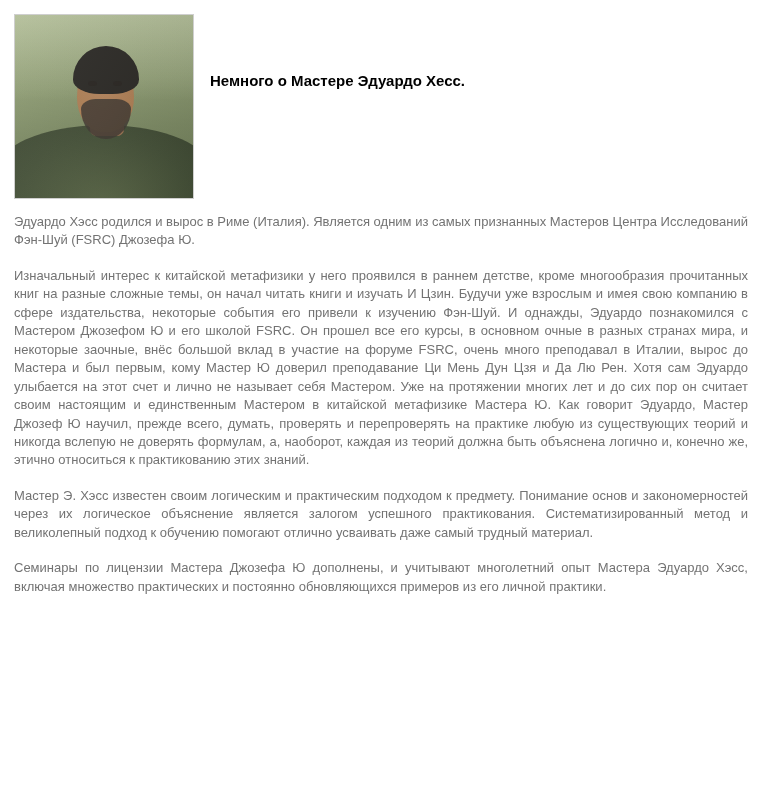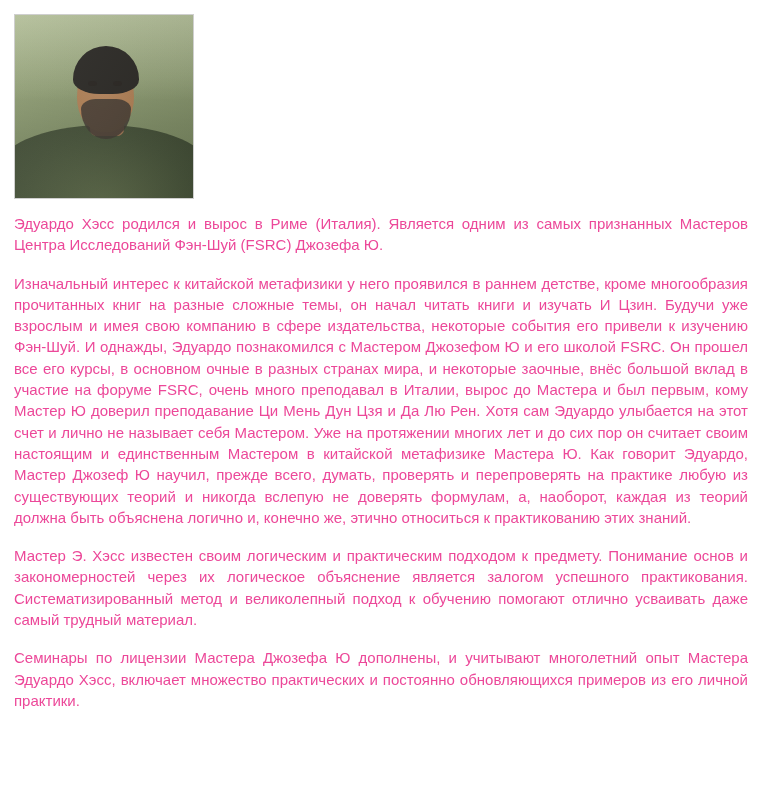--- a/index.html
+++ b/index.html
@@ -114,24 +114,24 @@
     color: #000;
     line-height: 1.2;
   }
   .body-col {
     overflow: hidden;
   }
   .clear { clear: both; height: 0; font-size: 0; }
   p.para {
     margin: 0 0 17px 0;
     padding: 0 12px 0 14px;
-    font-size: 15px;
+    font-size: 13px;
     line-height: 1.42;
     text-align: justify;
-    color: #ec4899;
+    color: #737373;
   }
   p.para.first {
     margin-top: 8px;
   }
 </style>
 </head>
 <body>
 
 <div class="page">
 
@@ -141,21 +141,24 @@
     <div class="photo-shoulders"></div>
     <div class="photo-neck"></div>
     <div class="photo-head"></div>
     <div class="photo-hair"></div>
     <div class="photo-beard"></div>
     <div class="photo-eye left"></div>
     <div class="photo-eye right"></div>
     <div class="photo-grain"></div>
   </div>
 
+  <div class="body-col">
+    <h1 class="title">Немного о Мастере Эдуардо Хесс.</h1>
+  </div>
 
   <div class="clear"></div>
 
   <p class="para first">Эдуардо Хэсс родился и вырос в Риме (Италия). Является одним из самых признанных Мастеров Центра Исследований Фэн-Шуй (FSRC) Джозефа Ю.</p>
   <p class="para">Изначальный интерес к китайской метафизики у него проявился в раннем детстве, кроме многообразия прочитанных книг на разные сложные темы, он начал читать книги и изучать И Цзин. Будучи уже взрослым и имея свою компанию в сфере издательства, некоторые события его привели к изучению Фэн-Шуй. И однажды, Эдуардо познакомился с Мастером Джозефом Ю и его школой FSRC. Он прошел все его курсы, в основном очные в разных странах мира, и некоторые заочные, внёс большой вклад в участие на форуме FSRC, очень много преподавал в Италии, вырос до Мастера и был первым, кому Мастер Ю доверил преподавание Ци Мень Дун Цзя и Да Лю Рен. Хотя сам Эдуардо улыбается на этот счет и лично не называет себя Мастером. Уже на протяжении многих лет и до сих пор он считает своим настоящим и единственным Мастером в китайской метафизике Мастера Ю. Как говорит Эдуардо, Мастер Джозеф Ю научил, прежде всего, думать, проверять и перепроверять на практике любую из существующих теорий и никогда вслепую не доверять формулам, а, наоборот, каждая из теорий должна быть объяснена логично и, конечно же, этично относиться к практикованию этих знаний.</p>
   <p class="para">Мастер Э. Хэсс известен своим логическим и практическим подходом к предмету. Понимание основ и закономерностей через их логическое объяснение является залогом успешного практикования. Систематизированный метод и великолепный подход к обучению помогают отлично усваивать даже самый трудный материал.</p>
-  <p class="para">Семинары по лицензии Мастера Джозефа Ю дополнены, и учитывают многолетний опыт Мастера Эдуардо Хэсс, включает множество практических и постоянно обновляющихся примеров из его личной практики.</p>
+  <p class="para">Семинары по лицензии Мастера Джозефа Ю дополнены, и учитывают многолетний опыт Мастера Эдуардо Хэсс, включая множество практических и постоянно обновляющихся примеров из его личной практики.</p>
 
 </div>
 
 </body></html>

